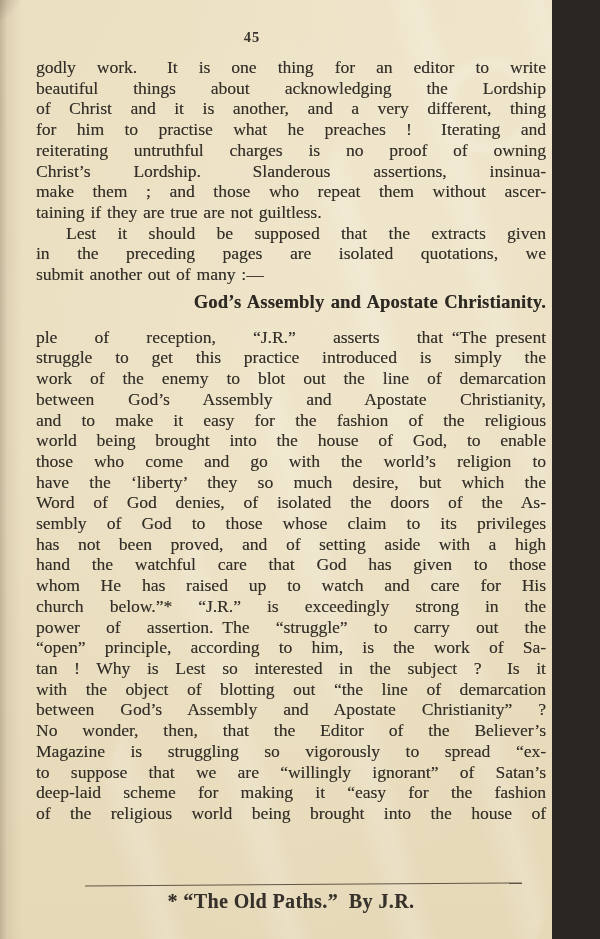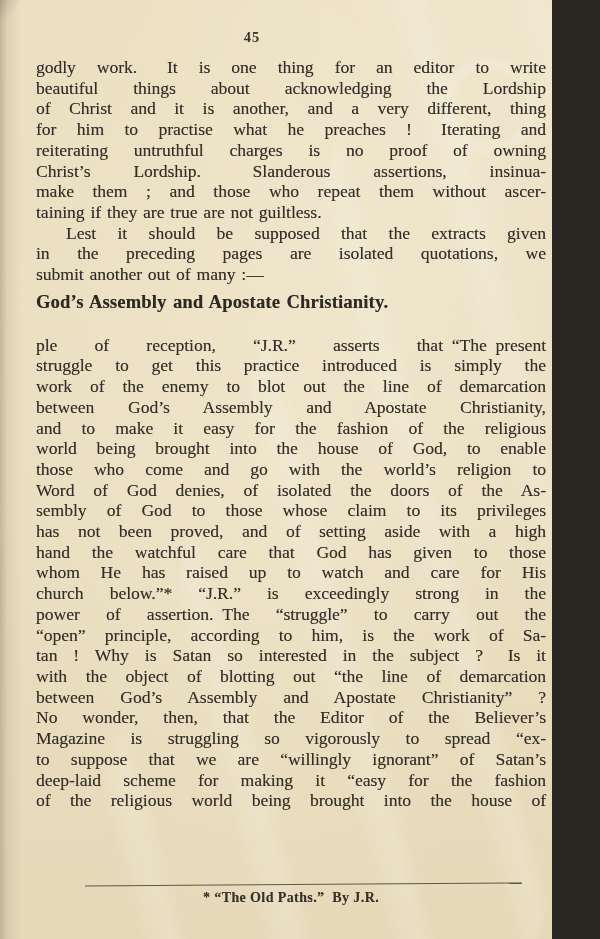--- a/index.html
+++ b/index.html
@@ -75,45 +75,45 @@
   .para { margin: 0; }
   .tline {
     line-height: 20.7px;
     text-align: justify;
     text-align-last: justify;
     white-space: normal;
   }
   .tline-last { text-align-last: left; }
   .tline-indent { text-indent: 30px; }
   .heading {
-    margin: 7px 0 22px 0;
+    margin: 7px 0 14px 0;
     font-size: 18.5px;
     line-height: 21px;
     font-weight: 700;
-    text-align: left;
+    text-align: right;
     letter-spacing: 0.2px;
     color: #2d2922;
     text-shadow: 0.3px 0.3px 0.4px rgba(45,41,34,0.5);
   }
   .footnote-rule {
     position: absolute;
     top: 884px;
     left: 85px;
     width: 437px;
     height: 0;
     border-top: 1.6px solid rgba(72,64,52,0.85);
     transform: rotate(-0.4deg);
   }
   .footnote-text {
     position: absolute;
     top: 890px;
     left: 36px;
     width: 510px;
     text-align: center;
-    font-size: 14px;
+    font-size: 20px;
     font-weight: 700;
     letter-spacing: 0.4px;
     color: #36312a;
     text-shadow: 0.2px 0.2px 0.3px rgba(54,49,42,0.4);
   }
 </style>
 </head>
 <body>
 
 <div class="page">
@@ -143,29 +143,30 @@
     <h2 class="heading">God’s Assembly and Apostate Christianity.</h2>
     <div id="paras-after">
         <div class="para">
           <div class="tline">ple of reception, “J.R.” asserts that “The present</div>
           <div class="tline">struggle to get this practice introduced is simply the</div>
           <div class="tline">work of the enemy to blot out the line of demarcation</div>
           <div class="tline">between God’s Assembly and Apostate Christianity,</div>
           <div class="tline">and to make it easy for the fashion of the religious</div>
           <div class="tline">world being brought into the house of God, to enable</div>
           <div class="tline">those who come and go with the world’s religion to</div>
+          <div class="tline">have the ‘liberty’ they so much desire, but which the</div>
           <div class="tline">Word of God denies, of isolated the doors of the As-</div>
           <div class="tline">sembly of God to those whose claim to its privileges</div>
           <div class="tline">has not been proved, and of setting aside with a high</div>
           <div class="tline">hand the watchful care that God has given to those</div>
           <div class="tline">whom He has raised up to watch and care for His</div>
           <div class="tline">church below.”* “J.R.” is exceedingly strong in the</div>
           <div class="tline">power of assertion. The “struggle” to carry out the</div>
           <div class="tline">“open” principle, according to him, is the work of Sa-</div>
-          <div class="tline">tan ! Why is Satan so interested in the subject ?  Is it</div>
+          <div class="tline">tan ! Why is Lest so interested in the subject ?  Is it</div>
           <div class="tline">with the object of blotting out “the line of demarcation</div>
           <div class="tline">between God’s Assembly and Apostate Christianity” ?</div>
           <div class="tline">No wonder, then, that the Editor of the Believer’s</div>
           <div class="tline">Magazine is struggling so vigorously to spread “ex-</div>
           <div class="tline">to suppose that we are “willingly ignorant” of Satan’s</div>
           <div class="tline">deep-laid scheme for making it “easy for the fashion</div>
           <div class="tline">of the religious world being brought into the house of</div>
         </div>
       </div>
   </div>

